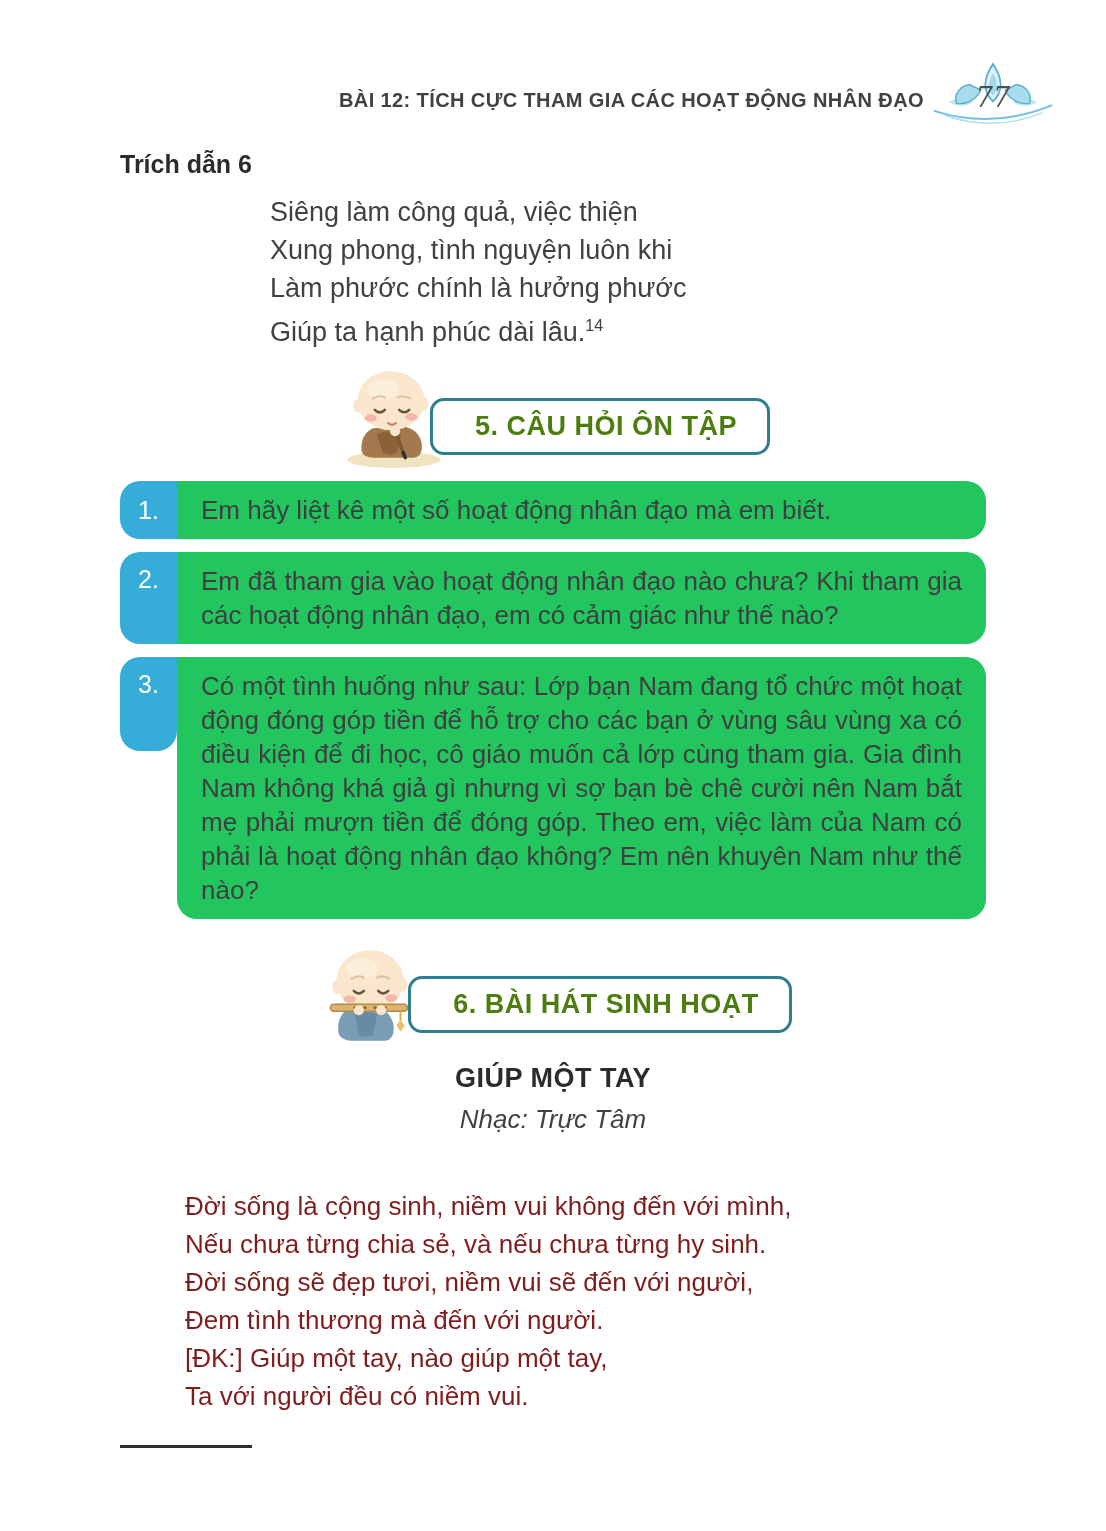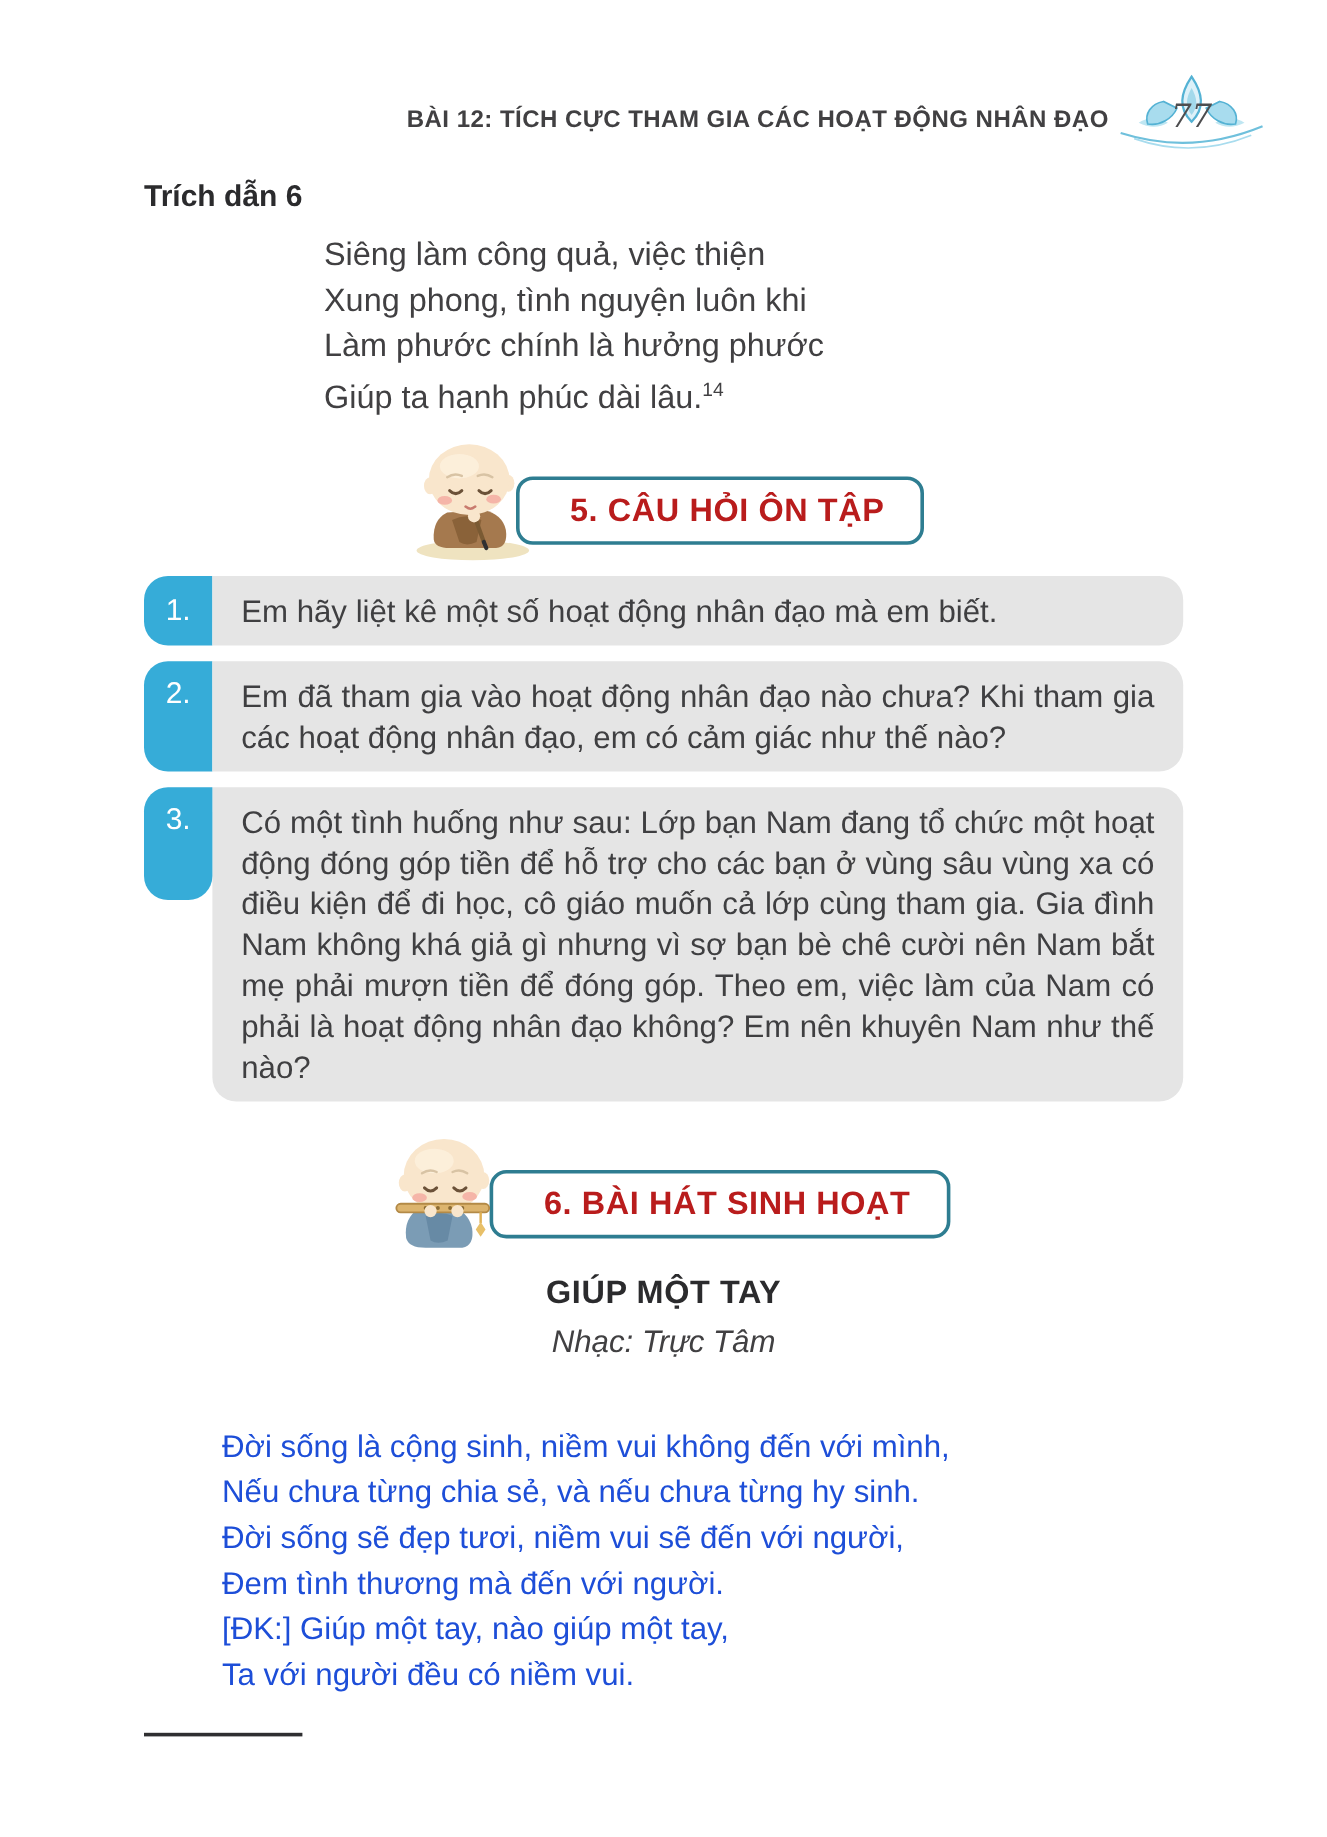--- a/index.html
+++ b/index.html
@@ -67,21 +67,21 @@
     background: #ffffff;
     border: 3px solid #2e7d91;
     border-radius: 14px;
     padding: 10px 30px 10px 42px;
     margin-bottom: 14px;
   }
   .badge-box h2 {
     font-size: 27px;
     font-weight: bold;
     letter-spacing: 0.5px;
-    color: #b91c1c;
+    color: #4d7c0f;
     white-space: nowrap;
   }
   .badge-5 { margin-top: 16px; }
   .badge-6 { margin-top: 26px; }
 
   
   .questions {
     margin: 12px 120px 0 120px;
     display: flex;
     flex-direction: column;
@@ -94,21 +94,21 @@
     border-radius: 20px 0 0 20px;
     display: flex;
     justify-content: center;
     align-items: flex-start;
     padding-top: 13px;
     color: #ffffff;
     font-size: 25px;
   }
   .q-body {
     flex: 1;
-    background: #e5e5e5;
+    background: #22c55e;
     border-radius: 0 20px 20px 0;
     padding: 12px 24px 12px 24px;
     font-size: 26px;
     line-height: 34px;
     color: #3f3f41;
     text-align: justify;
   }
   .q-item.q-short .q-tab { align-items: center; padding-top: 0; }
   .q-item.q-tall .q-tab {
     position: absolute;
@@ -130,21 +130,21 @@
     letter-spacing: 0.5px;
     color: #2b2b2d;
   }
   .song-composer {
     margin-top: 10px;
     text-align: center;
     font-size: 26px;
     font-style: italic;
     color: #414042;
   }
-  .lyrics { margin: 52px 0 0 185px; font-size: 26px; line-height: 38px; color: #1d4ed8; }
+  .lyrics { margin: 52px 0 0 185px; font-size: 26px; line-height: 38px; color: #7f1d1d; }
 
   
   .footnote { margin: 30px 0 0 120px; }
   .footnote-rule { width: 132px; height: 3px; background: #2f2f31; }
 </style>
 </head>
 <body>
 
 <div class="page">
 

